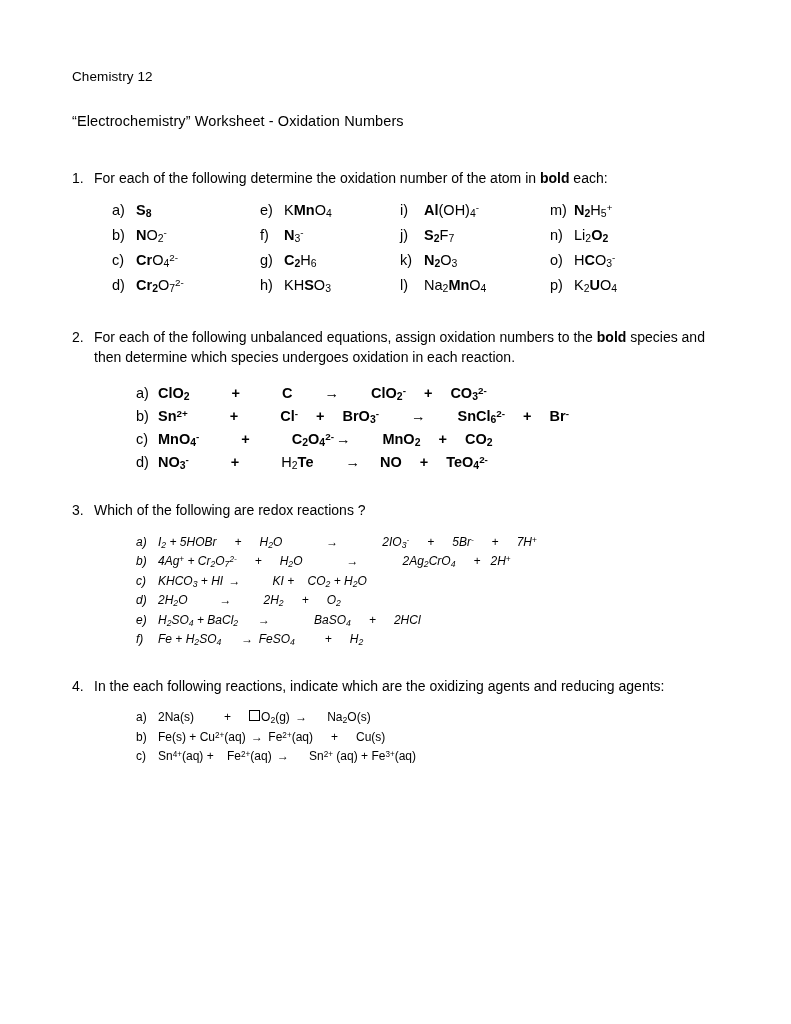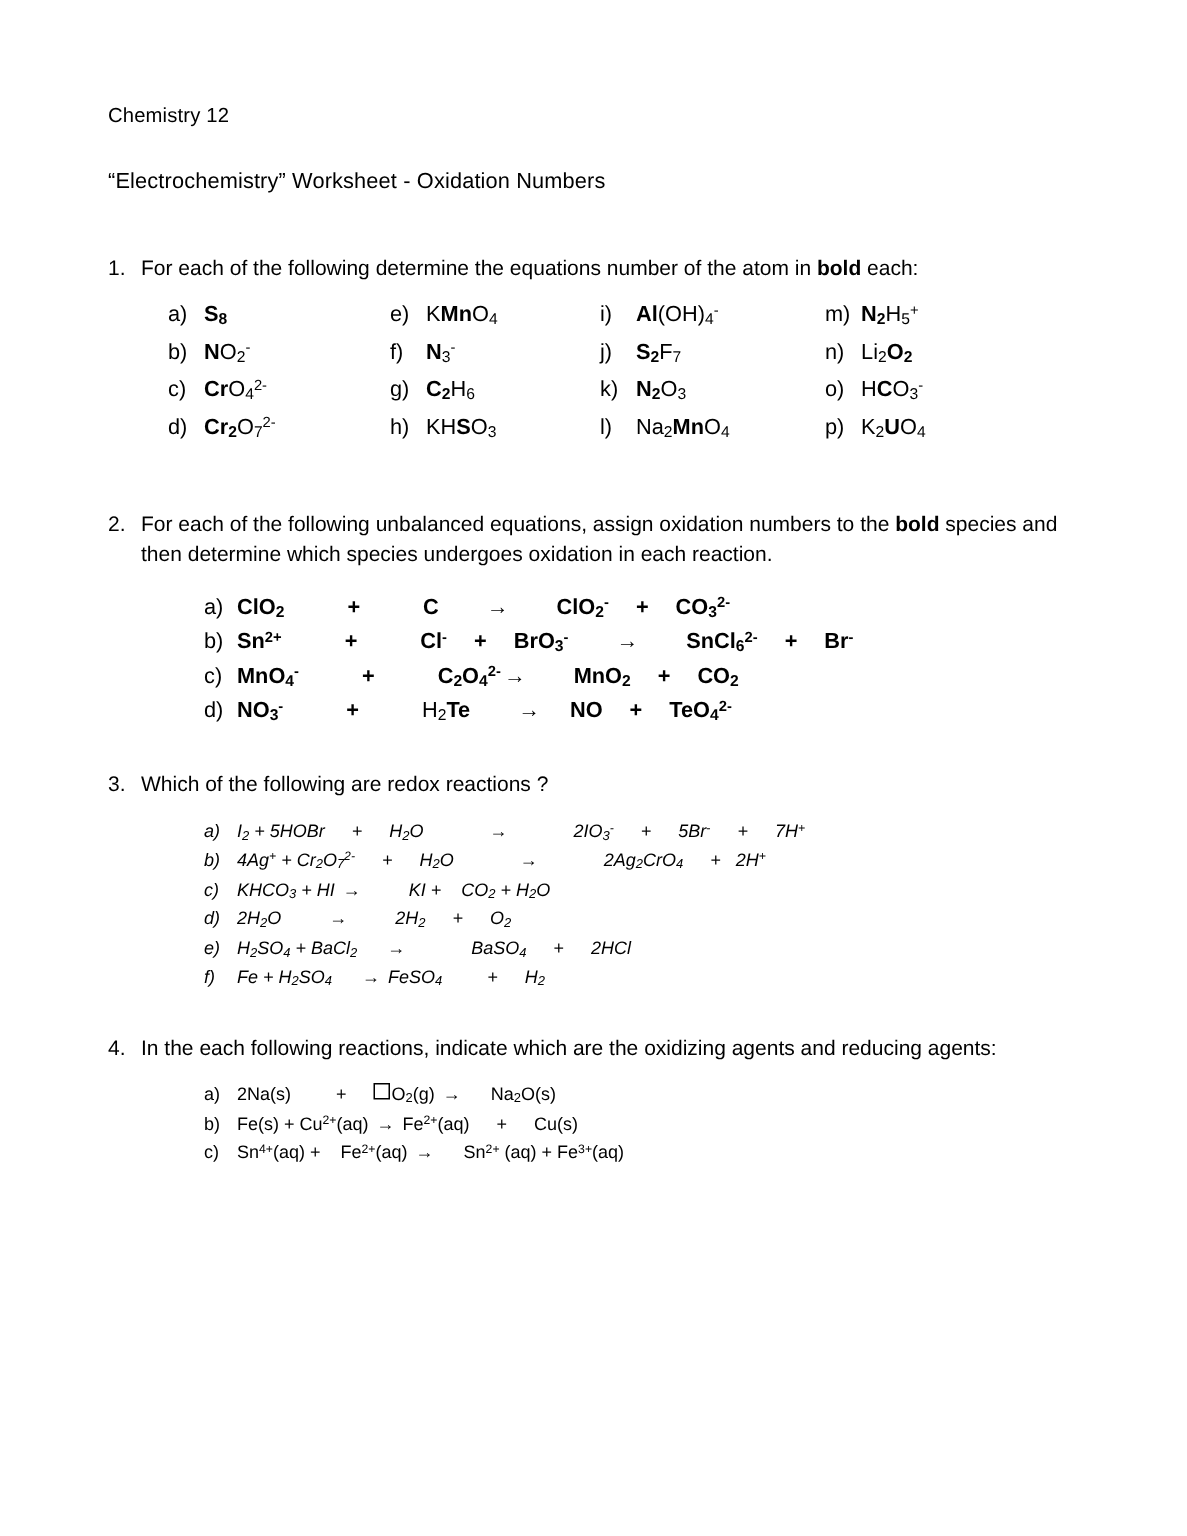--- a/index.html
+++ b/index.html
@@ -41,21 +41,21 @@
   .q-num {
     width: 22px;
     flex: 0 0 22px;
   }
   .q-text {
     flex: 1 1 auto;
   }
 
   
   .grid4 {
-    margin: 12px 0 16px 40px;
+    margin: 12px 0 4px 40px;
     display: grid;
     grid-template-columns: 148px 140px 150px auto;
     row-gap: 3px;
     font-size: 14.5px;
     line-height: 1.5;
   }
   .item { white-space: nowrap; }
   .lbl { display: inline-block; min-width: 20px; }
 
   
@@ -109,21 +109,21 @@
 <div class="page">
 
   <div class="header-block">
     <div class="hdr-course doc-line">Chemistry 12</div>
     <div class="hdr-title doc-line">“Electrochemistry” Worksheet - Oxidation Numbers</div>
   </div>
 
   <div class="question">
     <div class="q-stem">
       <span class="q-num">1.</span>
-      <span class="q-text"><span>For each of the following determine the equations number of the atom in </span><b>bold</b><span> each:</span></span>
+      <span class="q-text"><span>For each of the following determine the oxidation number of the atom in </span><b>bold</b><span> each:</span></span>
     </div>
 
     <div class="grid4">
 
       <div class="item"><span class="lbl">a)</span> <b>S<sub>8</sub></b></div>
       <div class="item"><span class="lbl">e)</span> <span>K<b>Mn</b>O<sub>4</sub></span></div>
       <div class="item"><span class="lbl">i)</span> <span><b>Al</b>(OH)<sub>4</sub><sup>-</sup></span></div>
       <div class="item"><span class="lbl">m)</span> <span><b>N<sub>2</sub></b>H<sub>5</sub><sup>+</sup></span></div>
 
       <div class="item"><span class="lbl">b)</span> <span><b>N</b>O<sub>2</sub><sup>-</sup></span></div>

